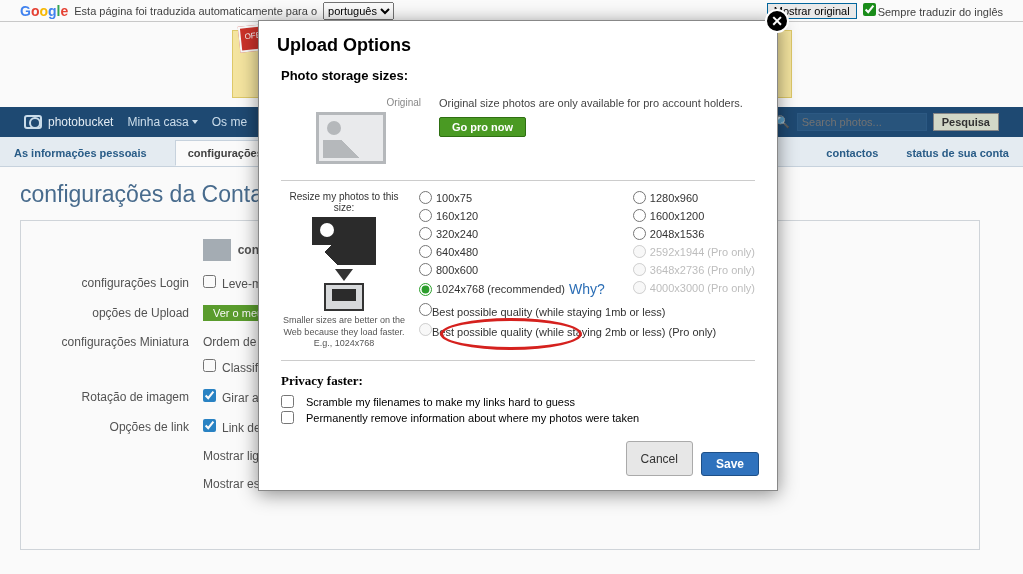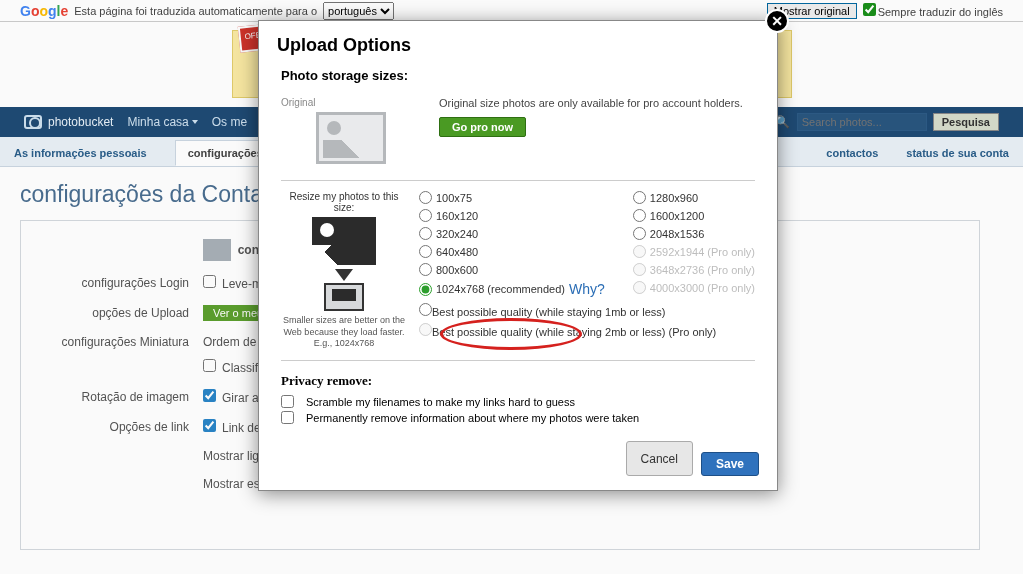--- a/index.html
+++ b/index.html
@@ -51,21 +51,21 @@
 
   
   .modal-backdrop { position:absolute; inset:0; background:rgba(0,0,0,0.02);}
   .modal { position:absolute; left:258px; top:20px; width:520px; background:#fff; border:1px solid #888; box-shadow:0 3px 18px rgba(0,0,0,0.45); padding-bottom:14px;}
   .modal-close { position:absolute; right:-12px; top:-12px; width:24px; height:24px; border-radius:50%; background:#000; color:#fff; display:flex; align-items:center; justify-content:center; font-weight:bold; border:2px solid #fff; cursor:pointer; font-size:14px;}
   .modal h2 { font-size:18px; font-family:"Comic Sans MS", cursive, sans-serif; padding:14px 18px 6px 18px;}
   .modal .section { padding:6px 22px; }
   .modal .section h3 { font-size:13px; font-family:"Comic Sans MS", cursive, sans-serif; margin-bottom:6px;}
   .modal hr { border:none; border-top:1px solid #ccc; margin:6px 22px;}
   .modal .storage { display:flex; gap:18px; font-size:11px; color:#444; padding:2px 22px 10px 22px;}
-  .modal .storage .origcol { width:140px; text-align:left;}
+  .modal .storage .origcol { width:140px; text-align:right;}
   .modal .storage .origcol .lbl{ font-size:10px; color:#888; margin-bottom:4px;}
   .modal .storage .imgph { width:70px; height:52px; border:3px solid #b5b8bb; margin:0 auto; position:relative; background:#e9eaec;}
   .modal .storage .imgph:before{content:""; position:absolute; width:14px; height:14px; border-radius:50%; background:#b5b8bb; top:6px; left:8px;}
   .modal .storage .imgph:after{content:""; position:absolute; bottom:3px; left:4px; right:4px; height:18px; background:linear-gradient(45deg,#b5b8bb 50%, transparent 50%);}
   .modal .go-pro-btn{ background:#4a9a23; color:#fff; border:1px solid #2e6f12; padding:3px 12px; font-size:11px; font-weight:bold; cursor:pointer; border-radius:2px;}
   .modal .resize { display:flex; padding:4px 22px; font-size:11px; color:#333; gap:12px;}
   .modal .resize .leftcol{ width:130px; text-align:center;}
   .modal .resize .leftcol .big{ width:64px; height:48px; background:#2b2b2b; margin:4px auto; position:relative;}
   .modal .resize .leftcol .big:before{content:"";position:absolute;width:14px;height:14px;border-radius:50%;background:#fff;top:6px;left:8px;}
   .modal .resize .leftcol .big:after{content:"";position:absolute;bottom:0;left:0;right:0;height:20px;background:linear-gradient(135deg,#fff 14px, transparent 14px),linear-gradient(45deg,#fff 18px, transparent 18px);}
@@ -270,21 +270,21 @@
       </div>
       <div class="fullrow">
         <label><input type="radio" name="sz" style=""><span>Best possible quality (while staying 1mb or less)</span></label>
         <label class="disabled"><input type="radio" disabled="" style=""><span>Best possible quality (while staying 2mb or less) (Pro only)</span></label>
       </div>
     </div>
   </div>
   <hr>
 
   <div class="privacy">
-    <h3 style="font-family:'Comic Sans MS',cursive; font-size:13px; margin-bottom:6px;">Privacy remove:</h3>
+    <h3 style="font-family:'Comic Sans MS',cursive; font-size:13px; margin-bottom:6px;">Privacy faster:</h3>
     <label>
         <input type="checkbox" style="">
         <span>Scramble my filenames to make my links hard to guess</span>
       </label>
     <label>
         <input type="checkbox" style="">
         <span>Permanently remove information about where my photos were taken</span>
       </label>
   </div>
 

